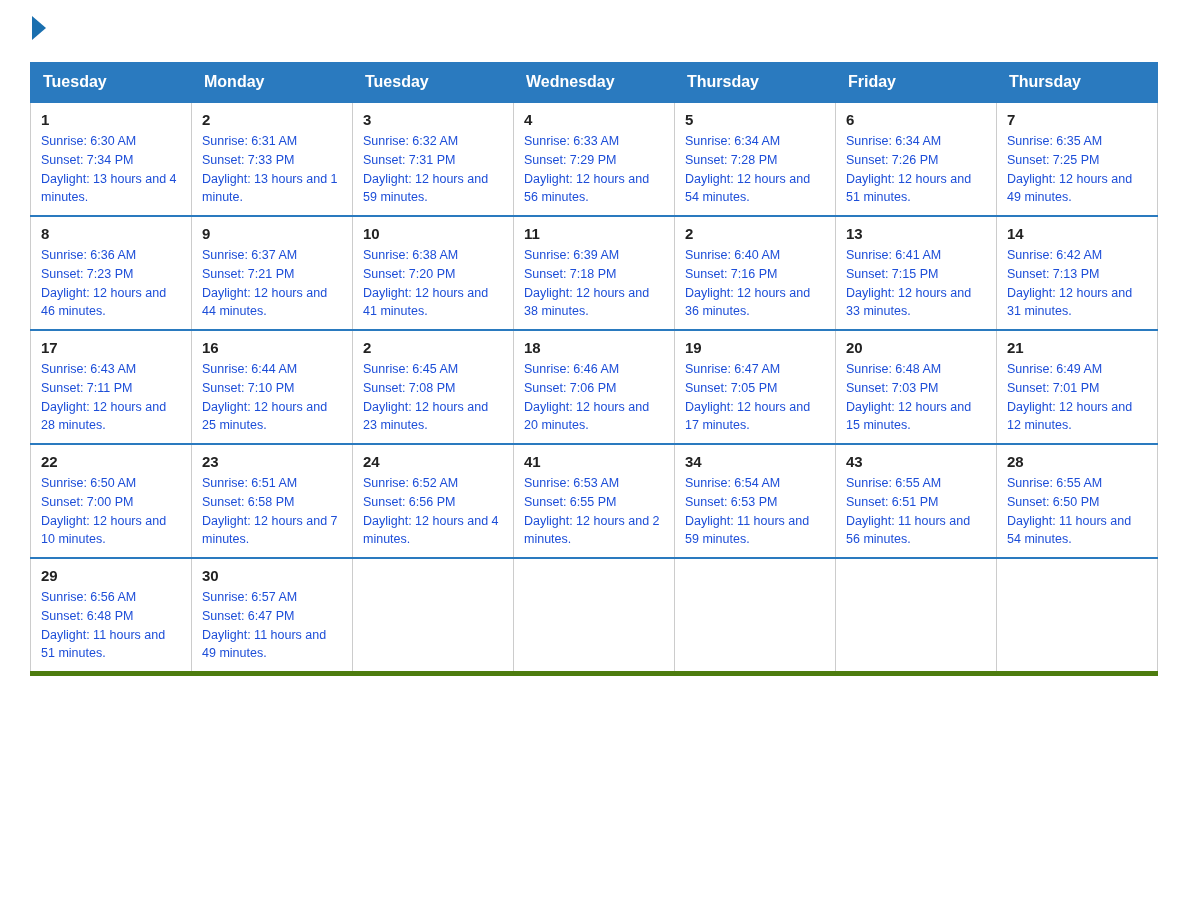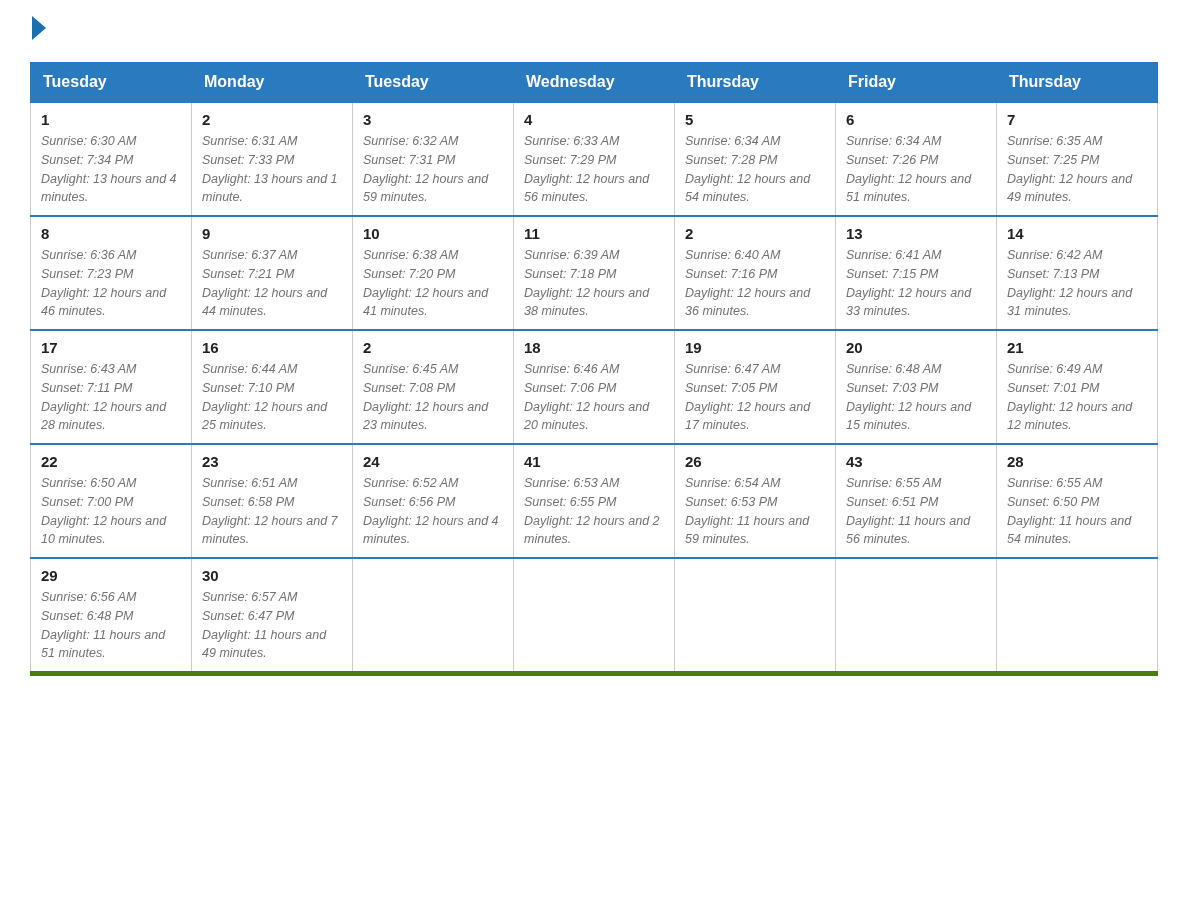--- a/index.html
+++ b/index.html
@@ -86,23 +86,22 @@
     }
     .day-number {
       font-size: 15px;
       font-weight: bold;
       color: #222;
       display: block;
       margin-bottom: 4px;
     }
     .day-info {
       font-size: 12.5px;
-      color: #737373;
+      color: #1d4ed8;
       line-height: 1.5;
-      font-style: italic;
     }
     .empty-cell {
       background: #fff;
     }
     tr:not(:last-child) td {
       border-bottom: 2px solid #2a7abf;
     }
     tr td {
       border-bottom: 1px solid #ccc;
     }
@@ -245,21 +244,21 @@
         </td>
         <td>
           <span class="day-number">24</span>
           <div class="day-info">Sunrise: 6:52 AM<br>Sunset: 6:56 PM<br>Daylight: 12 hours and 4 minutes.</div>
         </td>
         <td>
           <span class="day-number">41</span>
           <div class="day-info">Sunrise: 6:53 AM<br>Sunset: 6:55 PM<br>Daylight: 12 hours and 2 minutes.</div>
         </td>
         <td>
-          <span class="day-number">26</span>
+          <span class="day-number">34</span>
           <div class="day-info">Sunrise: 6:54 AM<br>Sunset: 6:53 PM<br>Daylight: 11 hours and 59 minutes.</div>
         </td>
         <td>
           <span class="day-number">43</span>
           <div class="day-info">Sunrise: 6:55 AM<br>Sunset: 6:51 PM<br>Daylight: 11 hours and 56 minutes.</div>
         </td>
         <td>
           <span class="day-number">28</span>
           <div class="day-info">Sunrise: 6:55 AM<br>Sunset: 6:50 PM<br>Daylight: 11 hours and 54 minutes.</div>
         </td>

